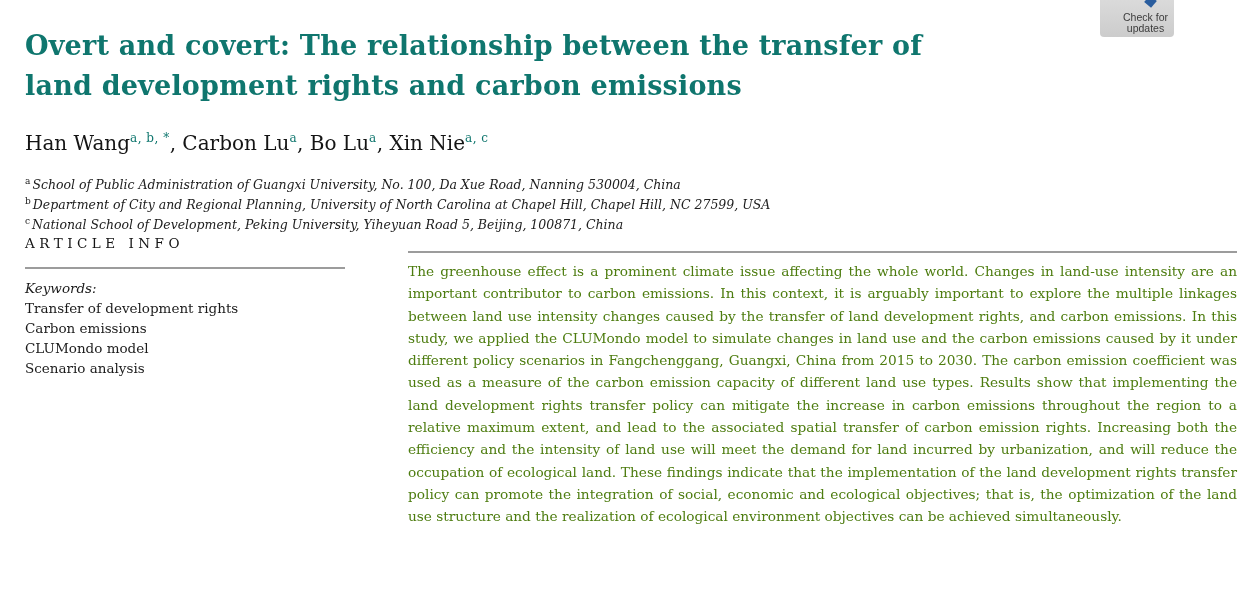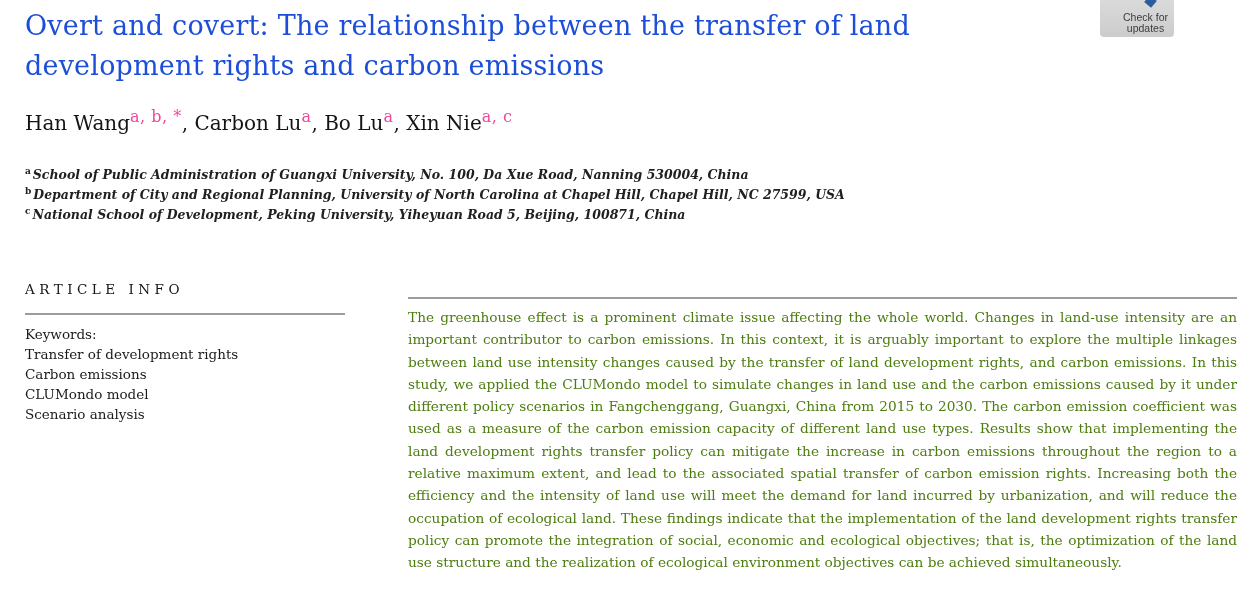--- a/index.html
+++ b/index.html
@@ -27,58 +27,58 @@
   .badge .badge-text {
     position: absolute; top: 12px; left: 17px; right: 0;
     text-align: center;
     font-size: 10.5px; line-height: 11px; color: #3c3c3c;
   }
 
   
   .title {
     font-size: 27px;
     line-height: 40px;
-    font-weight: normal;
-    color: #1d4ed8;
+    font-weight: bold;
+    color: #0f766e;
     max-width: 920px;
-    margin-top: 0;
+    margin-top: 20px;
     letter-spacing: 0.2px;
   }
 
   
   .authors { margin-top: 25px; font-size: 20px; color: #141414; }
   .authors sup {
-    font-size: 16px;
-    color: #ec4899;
+    font-size: 12px;
+    color: #0f766e;
     vertical-align: super;
     line-height: 0;
     letter-spacing: 0.5px;
   }
 
   
-  .affiliations { margin-top: 30px; font-weight: bold; }
+  .affiliations { margin-top: 20px; }
   .affiliation { font-style: italic; font-size: 12.5px; line-height: 20px; color: #202020; }
   .affiliation sup { font-style: normal; font-size: 9px; vertical-align: super; line-height: 0; margin-right: 2px; }
 
   
-  .columns { display: flex; margin-top: 56px; }
+  .columns { display: flex; }
   .col-left { width: 320px; flex: 0 0 320px; }
   .col-gap { width: 63px; flex: 0 0 63px; }
   .col-right { flex: 1; }
 
   .section-header {
     font-size: 13.5px;
     font-weight: normal;
     letter-spacing: 4.5px;
     color: #141414;
   }
   .rule { border: none; border-top: 2px solid #9c9c9c; margin-top: 16px; }
 
   .keywords { margin-top: 9px; font-size: 13.5px; line-height: 20px; }
-  .keywords-label { }
+  .keywords-label { font-style: italic; }
   .keyword { font-style: normal; }
 
   .abstract-text {
     margin-top: 7px;
     font-size: 13.7px;
     line-height: 22.3px;
     text-align: justify;
     color: #4d7c0f;
   }
 </style>

